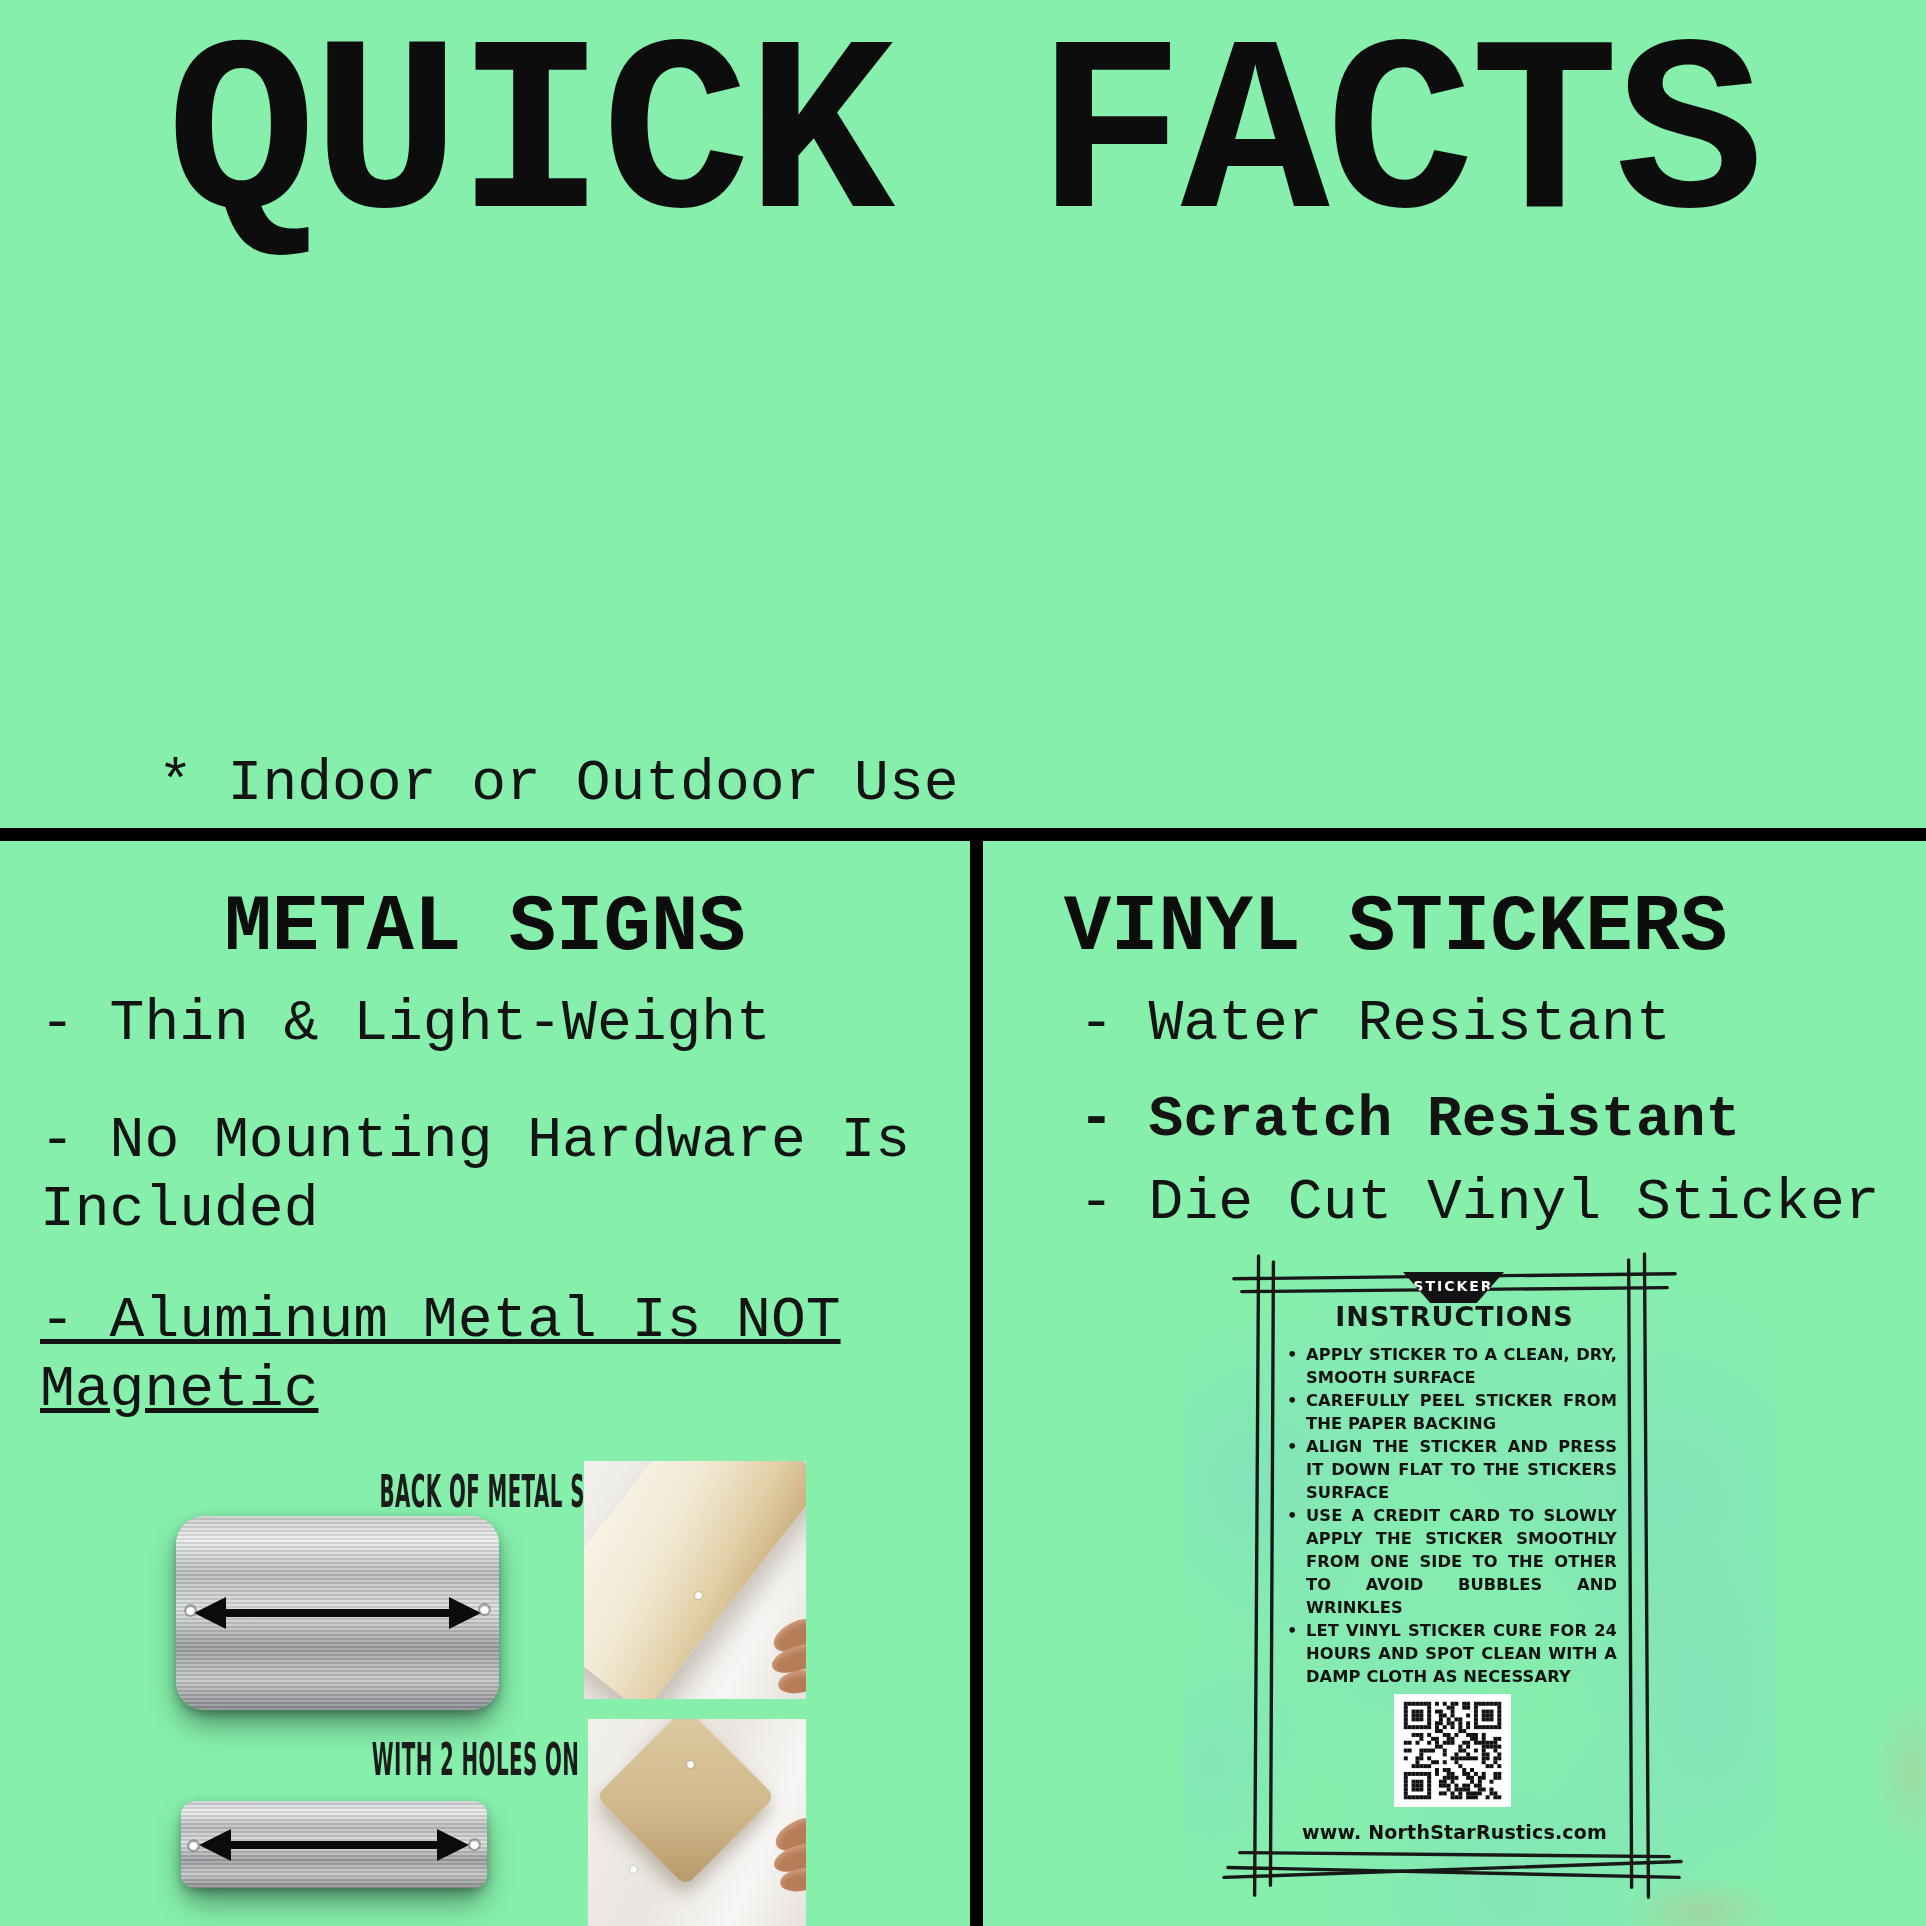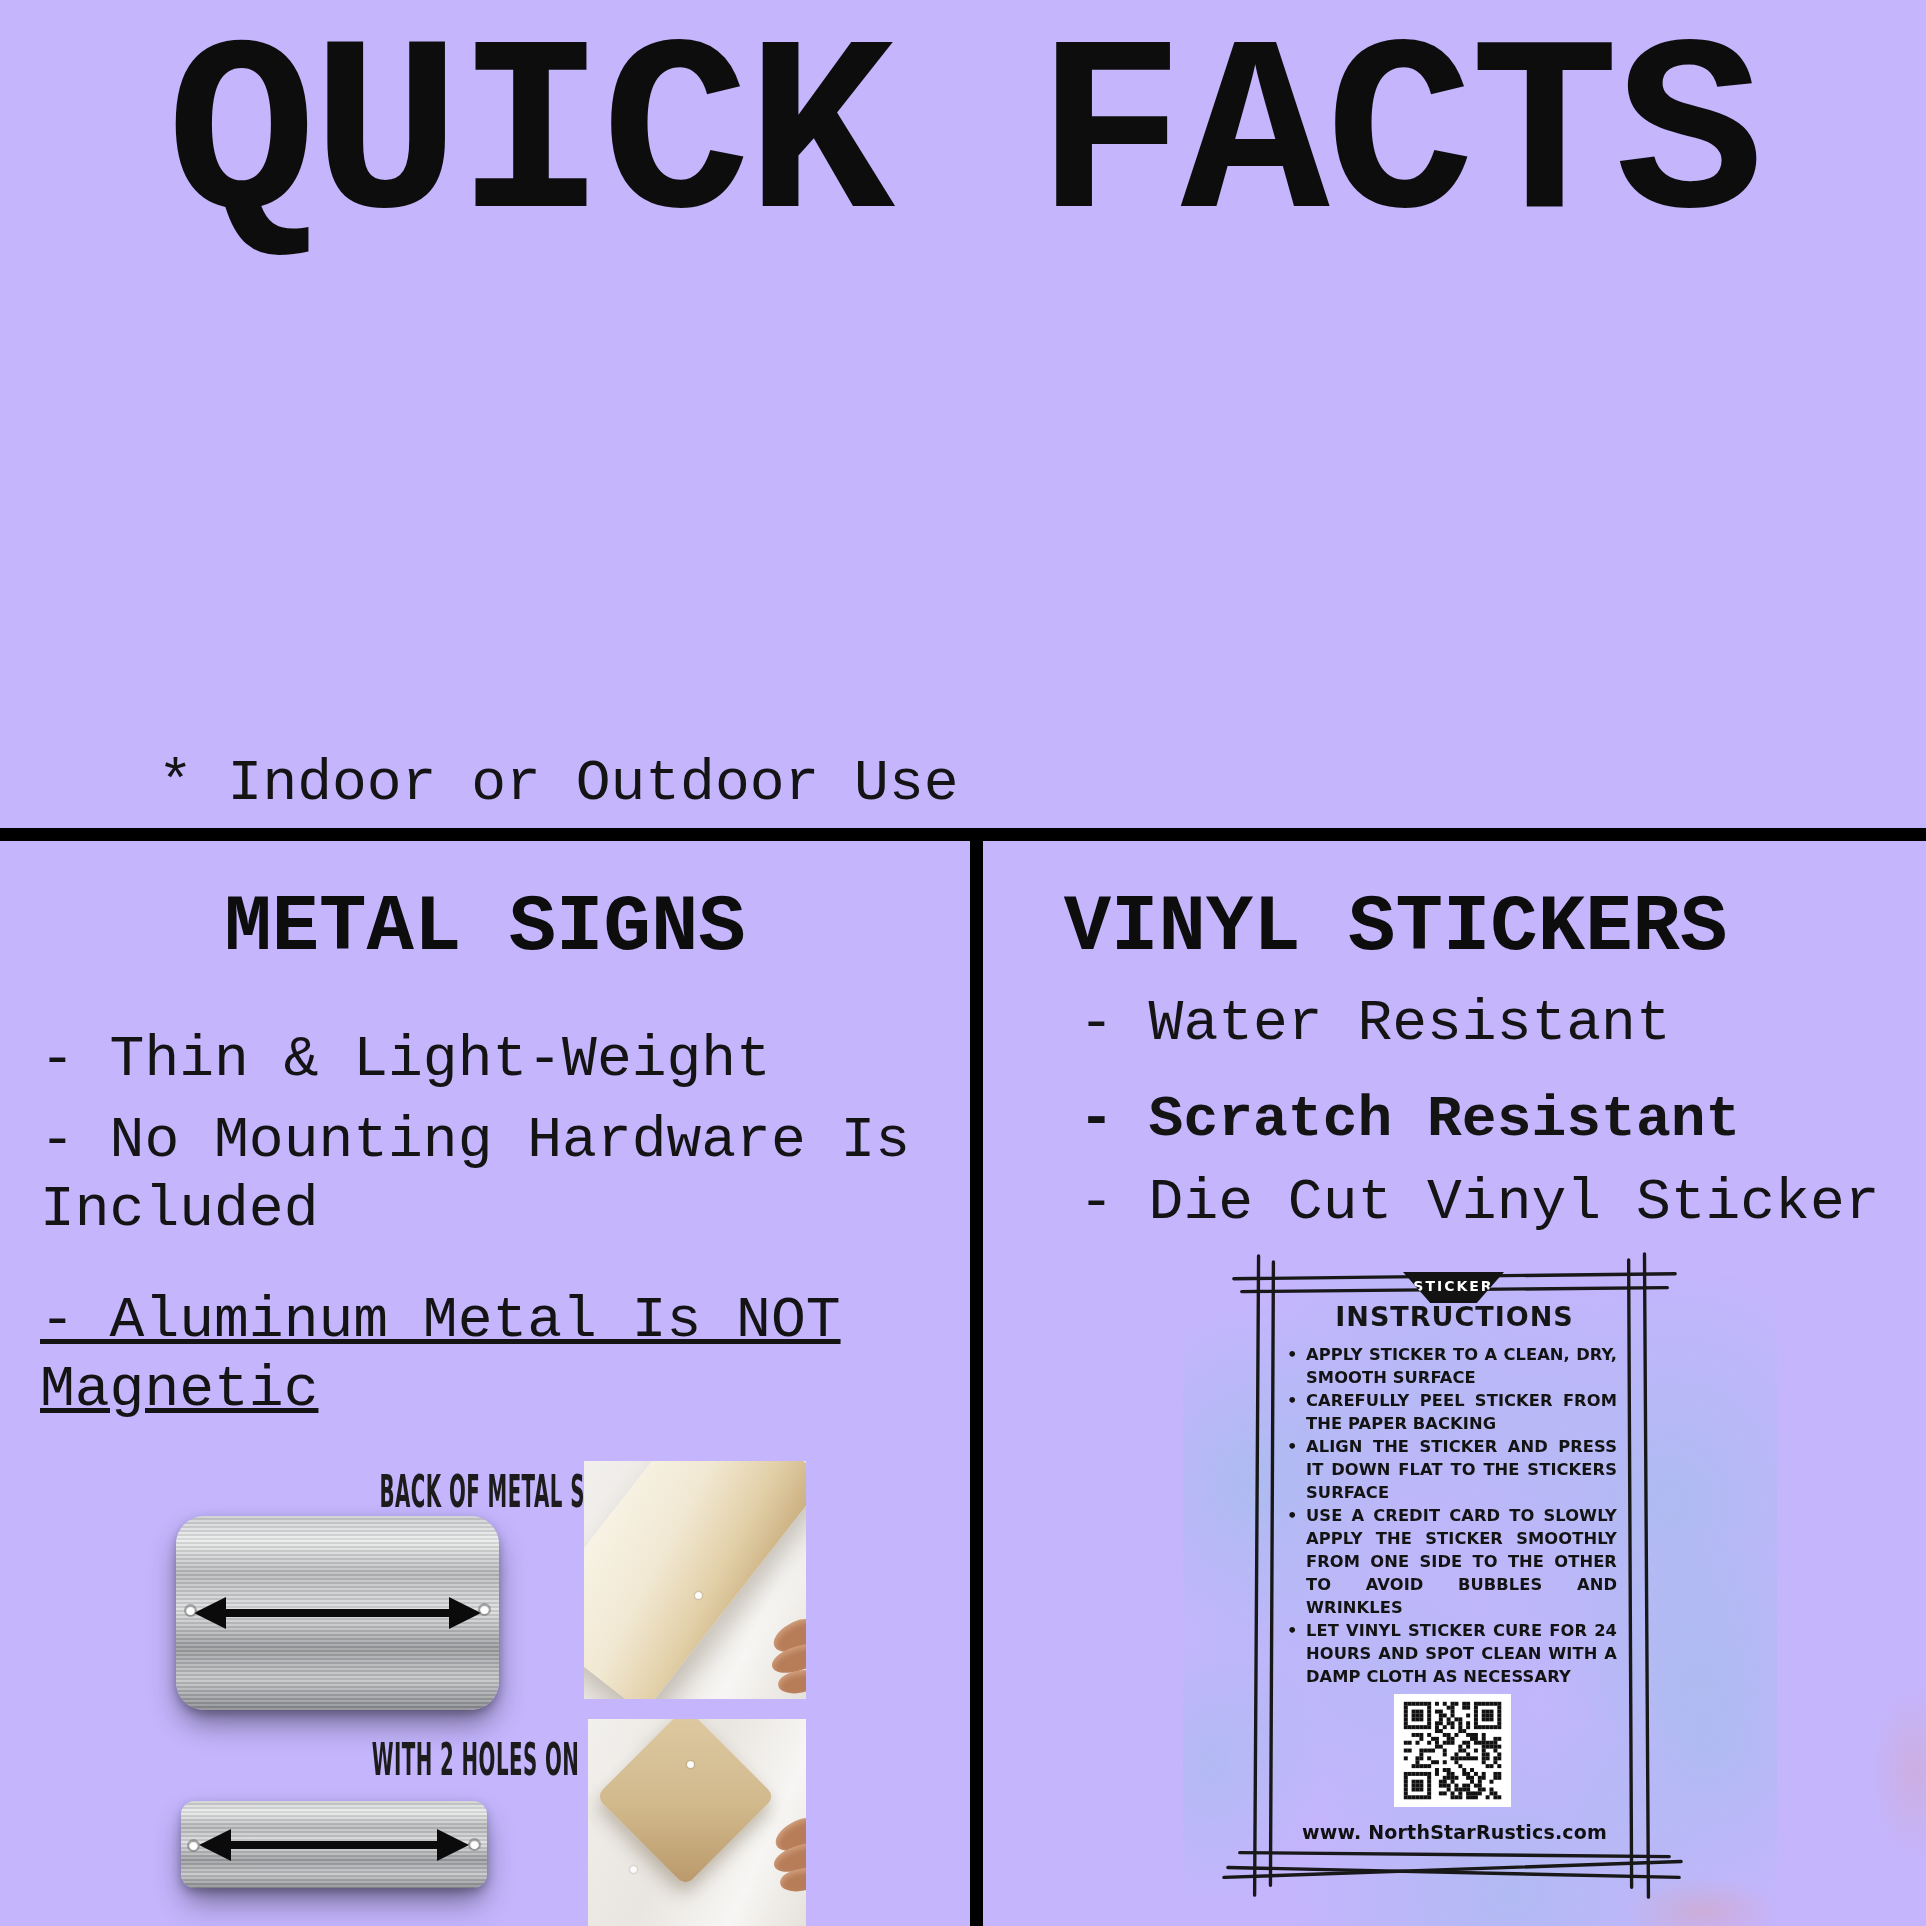--- a/index.html
+++ b/index.html
@@ -1,17 +1,17 @@
 <!DOCTYPE html>
 <html><head>
 <meta charset="utf-8">
 <style>
   html,body{margin:0;padding:0;background:#ffffff;}
   .canvas{
-    position:relative;width:1927px;height:1927px;background:#c4b5fd;overflow:hidden;
+    position:relative;width:1927px;height:1927px;background:#86efac;overflow:hidden;
     font-family:"Liberation Mono",monospace;color:#111111;
   }
   
   .title{
     position:absolute;top:4px;left:0;width:100%;text-align:center;
     font:bold 248px/1.1 "Liberation Mono",monospace;letter-spacing:-4px;color:#0d0d0d;
     margin:0;white-space:nowrap;
   }
   .intro{position:absolute;left:158px;top:306px;width:1742px;}
   .mono-line{font:400 58px/78px "Liberation Mono",monospace;color:#141414;white-space:nowrap;}
@@ -21,21 +21,21 @@
   .divider-h{position:absolute;left:0;top:828px;width:1927px;height:13px;background:#000;}
   .divider-v{position:absolute;left:970px;top:828px;width:13px;height:1099px;background:#000;}
   
   .col-header{position:absolute;top:889px;text-align:center;font:bold 79px/1 "Liberation Mono",monospace;color:#0d0d0d;white-space:nowrap;}
   .col-header.left{left:0;width:970px;}
   .col-header.right{left:983px;width:825px;}
   
   .bullet{position:absolute;font:400 58px/69px "Liberation Mono",monospace;color:#141414;}
   .bL{left:40px;width:911px;}
   .bR{left:1079px;width:842px;}
-  .bL1{top:989px;margin-top:36px;} .bL2{top:1106px;} .bL3{top:1286px;text-decoration:underline;}
+  .bL1{top:989px;} .bL2{top:1106px;} .bL3{top:1286px;text-decoration:underline;}
   .bR1{top:989px;} .bR2{top:1085px;font-weight:bold;} .bR3{top:1168px;}
   
   .cond-label{position:absolute;width:396px;text-align:center;white-space:nowrap;color:#1c1c1c;}
   .cond-label > span{display:inline-block;transform:scaleX(0.44);transform-origin:center;
     font:bold 45px/1 "DejaVu Sans",sans-serif;letter-spacing:1px;}
   .label-back{left:140px;top:1469px;}
   .label-holes{left:141px;top:1737px;}
   
   .plate{
     position:absolute;

